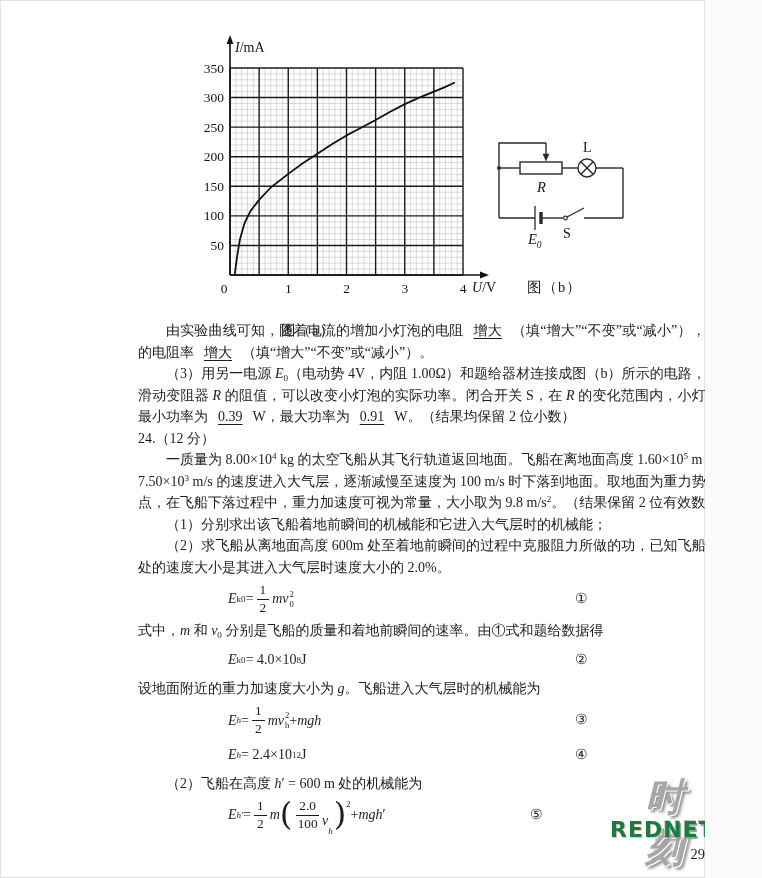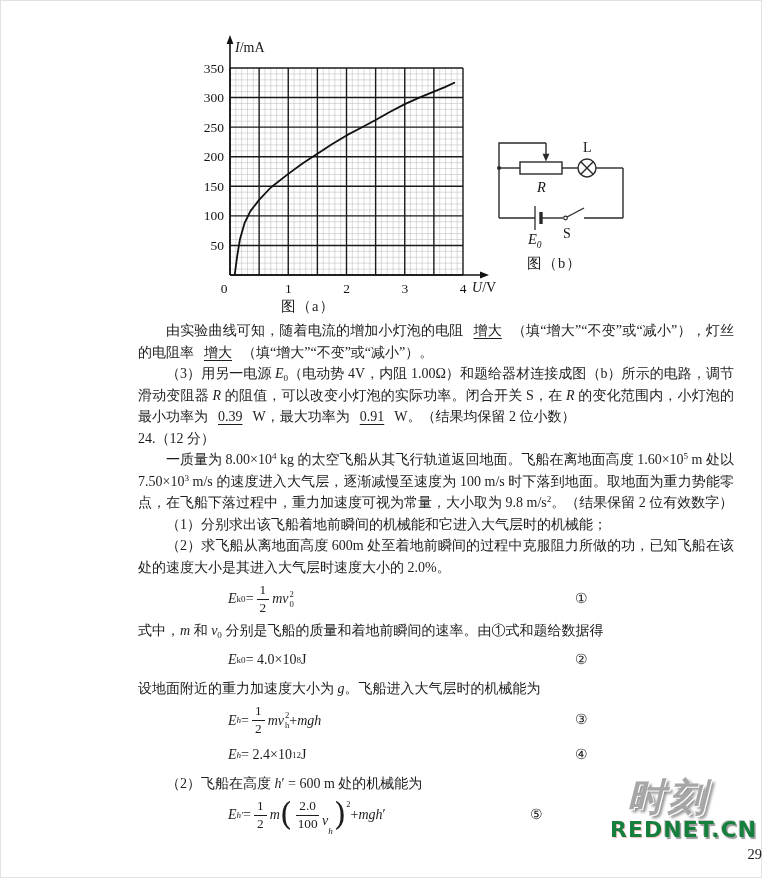--- a/index.html
+++ b/index.html
@@ -1,22 +1,22 @@
 <!DOCTYPE html>
 <html><head>
 <meta charset="utf-8">
 <style>
   html,body{margin:0;padding:0;}
   body{width:762px;height:878px;background:#fbfbfb;font-family:"Liberation Serif","DejaVu Serif",serif;color:#1d1d1d;}
-  .page{position:absolute;left:0;top:0;width:762px;height:878px;background:#ffffff;overflow:hidden;box-shadow:inset 0 0 0 1px #e2e2e2;}
+  .page{position:absolute;left:0;top:0;width:705px;height:878px;background:#ffffff;overflow:hidden;box-shadow:inset 0 0 0 1px #e2e2e2;}
 
   
   #iv-graph{position:absolute;left:150px;top:30px;}
   #circuit{position:absolute;left:480px;top:130px;}
-  .fig-caption{position:absolute;font-size:14.5px;letter-spacing:1px;color:#1d1d1d;}
+  .fig-caption{position:absolute;font-size:14.5px;letter-spacing:1px;color:#1d1d1d;margin-top:24px;}
   #caption-a{left:281px;top:297px;}
   #caption-b{left:527px;top:254px;}
   svg text{font-family:"Liberation Serif","DejaVu Serif",serif;fill:#141414;}
 
   
   .content{position:absolute;left:138px;top:320px;width:596px;font-size:14px;line-height:21.5px;text-align:justify;}
   .para{margin:0;}
   .para.indent{text-indent:2em;}
   .it{font-style:italic;}
   .bd{font-weight:bold;}

